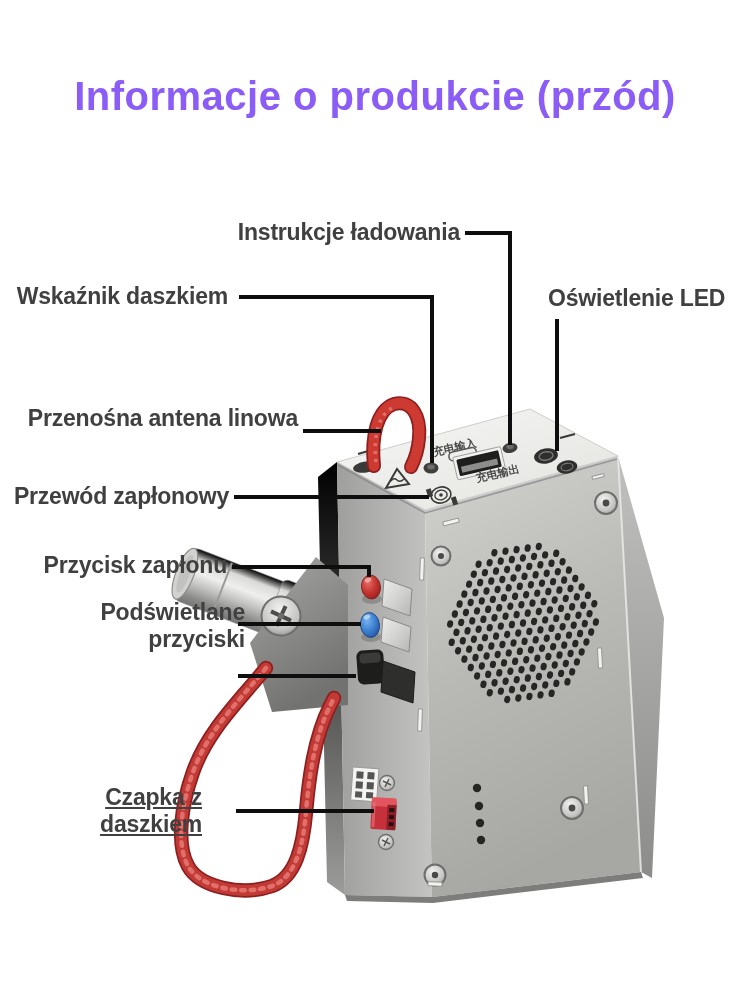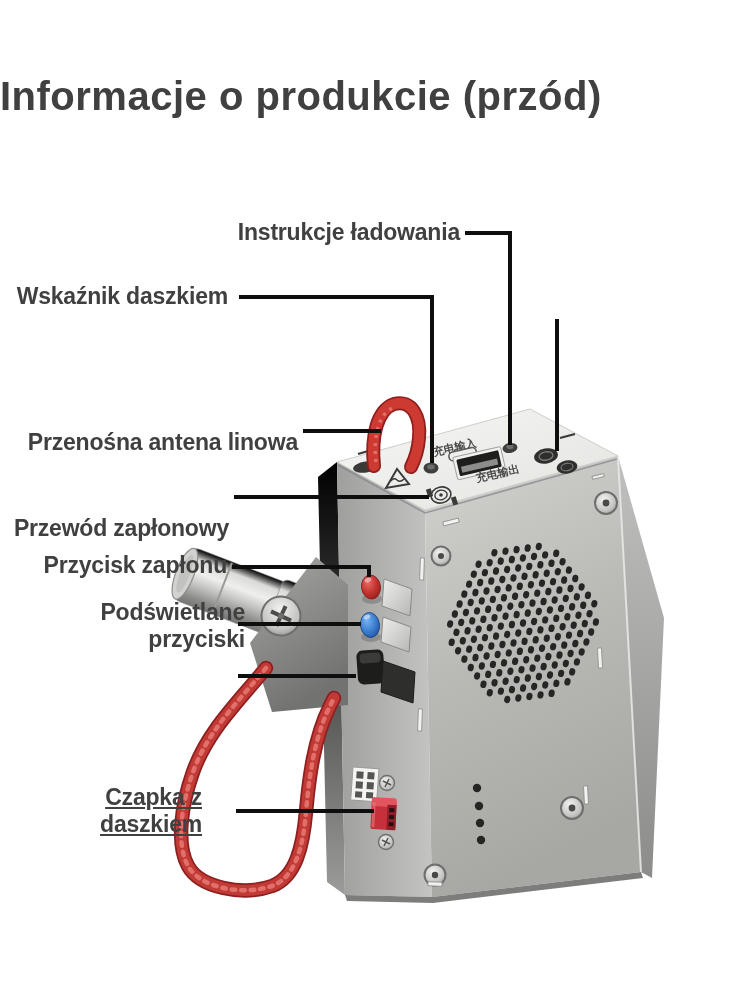--- a/index.html
+++ b/index.html
@@ -1,29 +1,29 @@
 <!DOCTYPE html>
 <html><head>
 <meta charset="utf-8">
 <style>
   html,body{margin:0;padding:0;background:#fff;}
   .canvas{position:relative;width:750px;height:1000px;background:#fff;overflow:hidden;
           font-family:"Liberation Sans","DejaVu Sans",sans-serif;}
   svg.scene{position:absolute;left:0;top:0;}
-  .title{position:absolute;top:74px;left:0;right:0;text-align:left;
-         font-size:40px;font-weight:700;color:#404040;letter-spacing:.5px;}
+  .title{position:absolute;top:74px;left:0;right:0;text-align:center;
+         font-size:40px;font-weight:700;color:#8b5cf6;letter-spacing:.5px;}
   .label{position:absolute;font-size:23px;font-weight:600;color:#404040;
          line-height:1.16;letter-spacing:-.2px;white-space:nowrap;}
   .label.r{text-align:right;}
   .label.wrap{white-space:normal;text-align:right;}
   .lbl-instrukcje{top:219px;right:290px;}
   .lbl-wskaznik{top:283px;right:522px;}
   .lbl-led{top:285px;left:548px;}
-  .lbl-antena{top:405px;right:452px;margin-top:24px;}
-  .lbl-przewod{top:483px;right:521px;margin-top:32px;}
+  .lbl-antena{top:405px;right:452px;}
+  .lbl-przewod{top:483px;right:521px;}
   .lbl-przycisk{top:552px;right:523px;}
   .lbl-podswietlane{top:599px;left:95px;width:150px;}
   .lbl-wylacznik{top:663px;left:98px;width:146px;}
   .lbl-czapka{top:784px;left:72px;width:130px;text-decoration:underline;}
 </style>
 </head>
 <body>
 
 <div class="canvas">
 
@@ -443,18 +443,19 @@
       <path d="M232,567 L369,567 L369,577"></path>
       <path d="M238,624 L361,624"></path>
       <path d="M238,676 L356,676"></path>
       <path d="M236,811 L374,811"></path>
     </g>
   </svg>
 
   <div class="title">Informacje o produkcie (przód)</div>
   <div class="label r lbl-instrukcje">Instrukcje ładowania</div>
   <div class="label r lbl-wskaznik">Wskaźnik daszkiem</div>
+  <div class="label lbl-led">Oświetlenie LED</div>
   <div class="label r lbl-antena">Przenośna antena linowa</div>
   <div class="label r lbl-przewod">Przewód zapłonowy</div>
   <div class="label r lbl-przycisk">Przycisk zapłonu</div>
   <div class="label wrap lbl-podswietlane">Podświetlane przyciski</div>
   <div class="label wrap lbl-czapka">Czapka z daszkiem</div>
 </div>
 
 </body></html>

